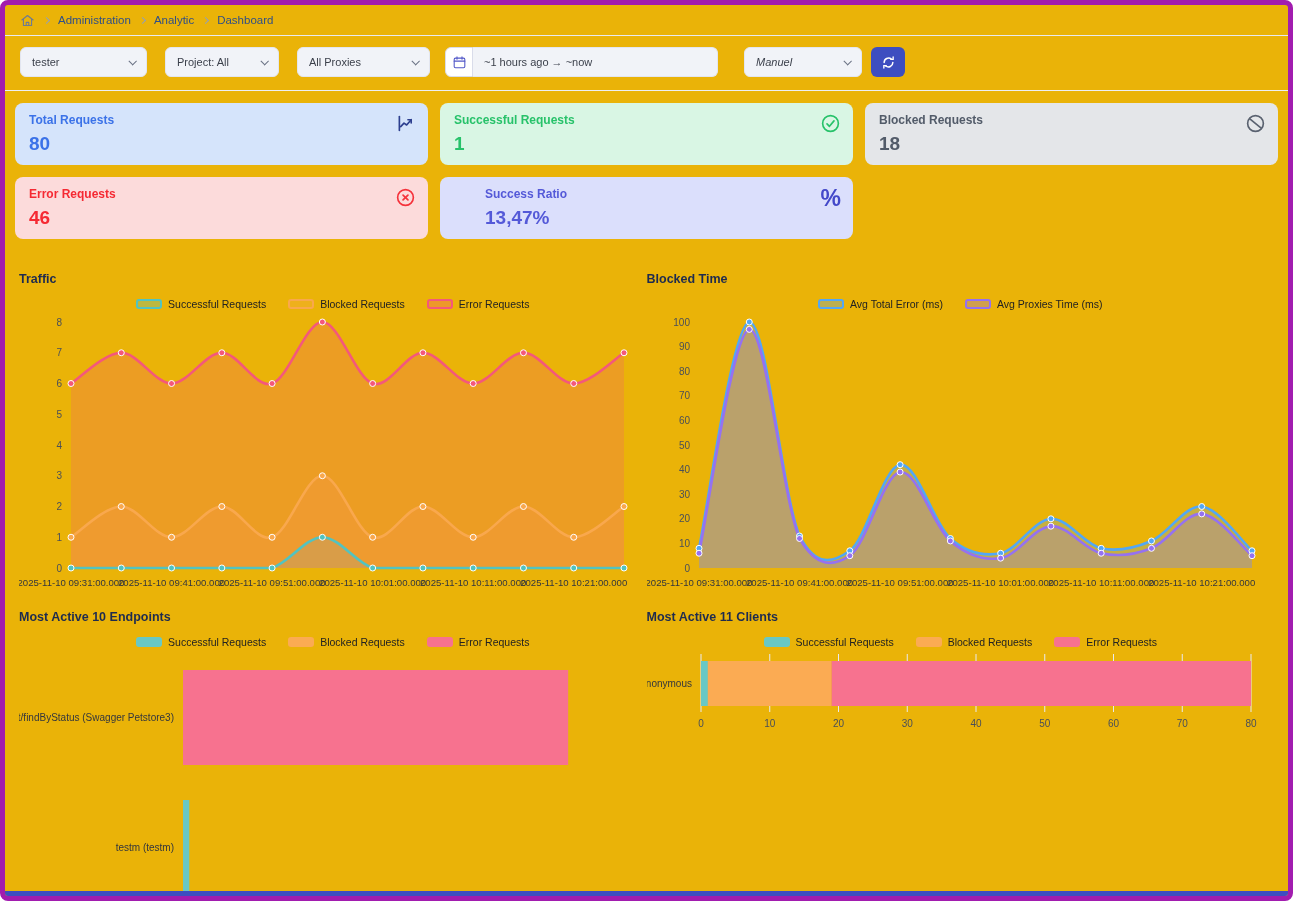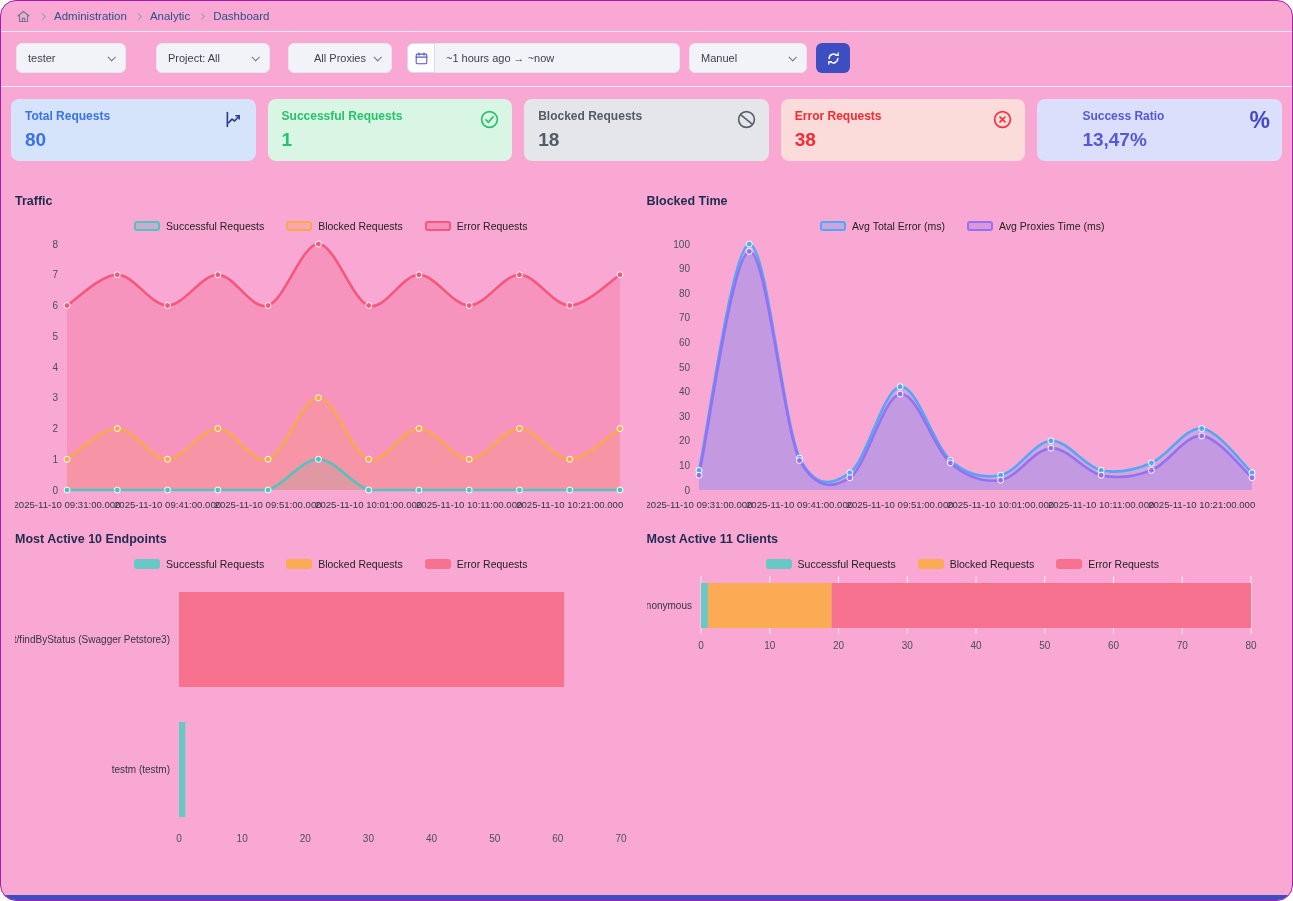--- a/index.html
+++ b/index.html
@@ -1,38 +1,38 @@
 <!DOCTYPE html>
 <html><head>
 <meta charset="utf-8">
 <style>
   * { margin:0; padding:0; box-sizing:border-box; }
   body { font-family:"Liberation Sans","DejaVu Sans",sans-serif; background:#fff; }
-  .screen { width:1293px; height:901px; border:1px solid #a21caf; border-radius:16px; overflow:hidden; position:relative; background:#f9a8d4; }
+  .screen { width:1293px; height:901px; border:5px solid #a21caf; border-radius:8px; overflow:hidden; position:relative; background:#eab308; }
 
   
   .breadcrumb { height:31px; display:flex; align-items:center; gap:9px; padding:0 15px; border-bottom:1px solid #e8eaf0; }
   .breadcrumb a { font-size:11.5px; color:#2f4f88; text-decoration:none; font-weight:500; cursor:pointer; }
   .crumb-sep { width:5px; height:5px; border-top:1.5px solid #93a0b5; border-right:1.5px solid #93a0b5; transform:rotate(45deg); display:inline-block; }
 
   
   .filterbar { display:flex; align-items:center; padding:11px 15px 13px; border-bottom:1px solid #edeff4; }
   .select-box { height:30px; background:#f1f3f8; border:1px solid #e3e6f0; border-radius:6px; display:flex; align-items:center; justify-content:space-between; padding:0 11px; font-size:11px; color:#3a3f4a; cursor:pointer; }
   .chev { width:6px; height:6px; border-right:1.4px solid #6b7386; border-bottom:1.4px solid #6b7386; transform:rotate(45deg) translateY(-1px); margin-left:8px; }
-  .sel-user { width:110px; margin-right:30px; }
+  .sel-user { width:127px; margin-right:18px; }
   .sel-project { width:114px; margin-right:18px; }
-  .sel-proxy { width:104px; margin-right:15px;justify-content:flex-end; }
-  .date-group { display:flex; margin-right:9px; }
+  .sel-proxy { width:133px; margin-right:15px; }
+  .date-group { display:flex; margin-right:26px; }
   .cal-btn { width:28px; height:30px; background:#fff; border:1px solid #d9dcea; border-radius:6px 0 0 6px; display:flex; align-items:center; justify-content:center; cursor:pointer; }
   .date-input { width:245px; height:30px; background:#f1f3f8; border:1px solid #e3e6f0; border-left:none; border-radius:0 6px 6px 0; font-size:11px; color:#3a3f4a; padding:0 11px; font-family:inherit; outline:none; }
-  .sel-refresh { width:118px; margin-right:9px; }
+  .sel-refresh { width:118px; margin-right:9px;font-style:italic; }
   .refresh-btn { width:34px; height:30px; background:#3d4ec0; border:none; border-radius:6px; display:flex; align-items:center; justify-content:center; cursor:pointer; }
 
   
-  .cards { display:grid; grid-template-columns:repeat(5,1fr); gap:12px; padding:12px 10px 13px; }
+  .cards { display:grid; grid-template-columns:repeat(3,1fr); gap:12px; padding:12px 10px 13px; }
   .stat-card { border-radius:8px; padding:10px 14px 12px; height:62px; position:relative; }
   .stat-label { font-size:12px; font-weight:bold; }
   .stat-value { font-size:19px; font-weight:bold; margin-top:6px; }
   .stat-icon { position:absolute; top:10px; right:12px; }
 
   
   .charts { display:grid; grid-template-columns:1fr 1fr; padding:8px 14px 0; }
   .chart-block { padding-top:12px; }
   .chart-title { font-size:12.5px; font-weight:bold; color:#1e2b4f; margin-bottom:10px; }
   .legend { display:flex; justify-content:center; align-items:center; gap:22px; height:16px; margin-bottom:4px; }
@@ -137,21 +137,21 @@
       <div class="stat-value">18</div>
       <span class="stat-icon">
         <svg width="21" height="21" viewBox="0 0 24 24" fill="none" stroke="#5a6270" stroke-width="1.9" stroke-linecap="round">
           <circle cx="12" cy="12" r="9"></circle>
             <line x1="5.9" y1="6.9" x2="18.1" y2="17.1"></line>
         </svg>
       </span>
     </div>
     <div class="stat-card" style="background: rgb(252, 219, 219); color: rgb(245, 42, 51);">
       <div class="stat-label">Error Requests</div>
-      <div class="stat-value">38</div>
+      <div class="stat-value">46</div>
       <span class="stat-icon">
         <svg width="21" height="21" viewBox="0 0 24 24" fill="none" stroke="#f5333c" stroke-width="1.9" stroke-linecap="round">
           <circle cx="12" cy="12" r="9"></circle>
             <line x1="9.2" y1="9.2" x2="14.8" y2="14.8"></line>
             <line x1="14.8" y1="9.2" x2="9.2" y2="14.8"></line>
         </svg>
       </span>
     </div>
     <div class="stat-card" style="background: rgb(219, 223, 252); color: rgb(84, 89, 216); padding-left: 45px;">
       <div class="stat-label">Success Ratio</div>

